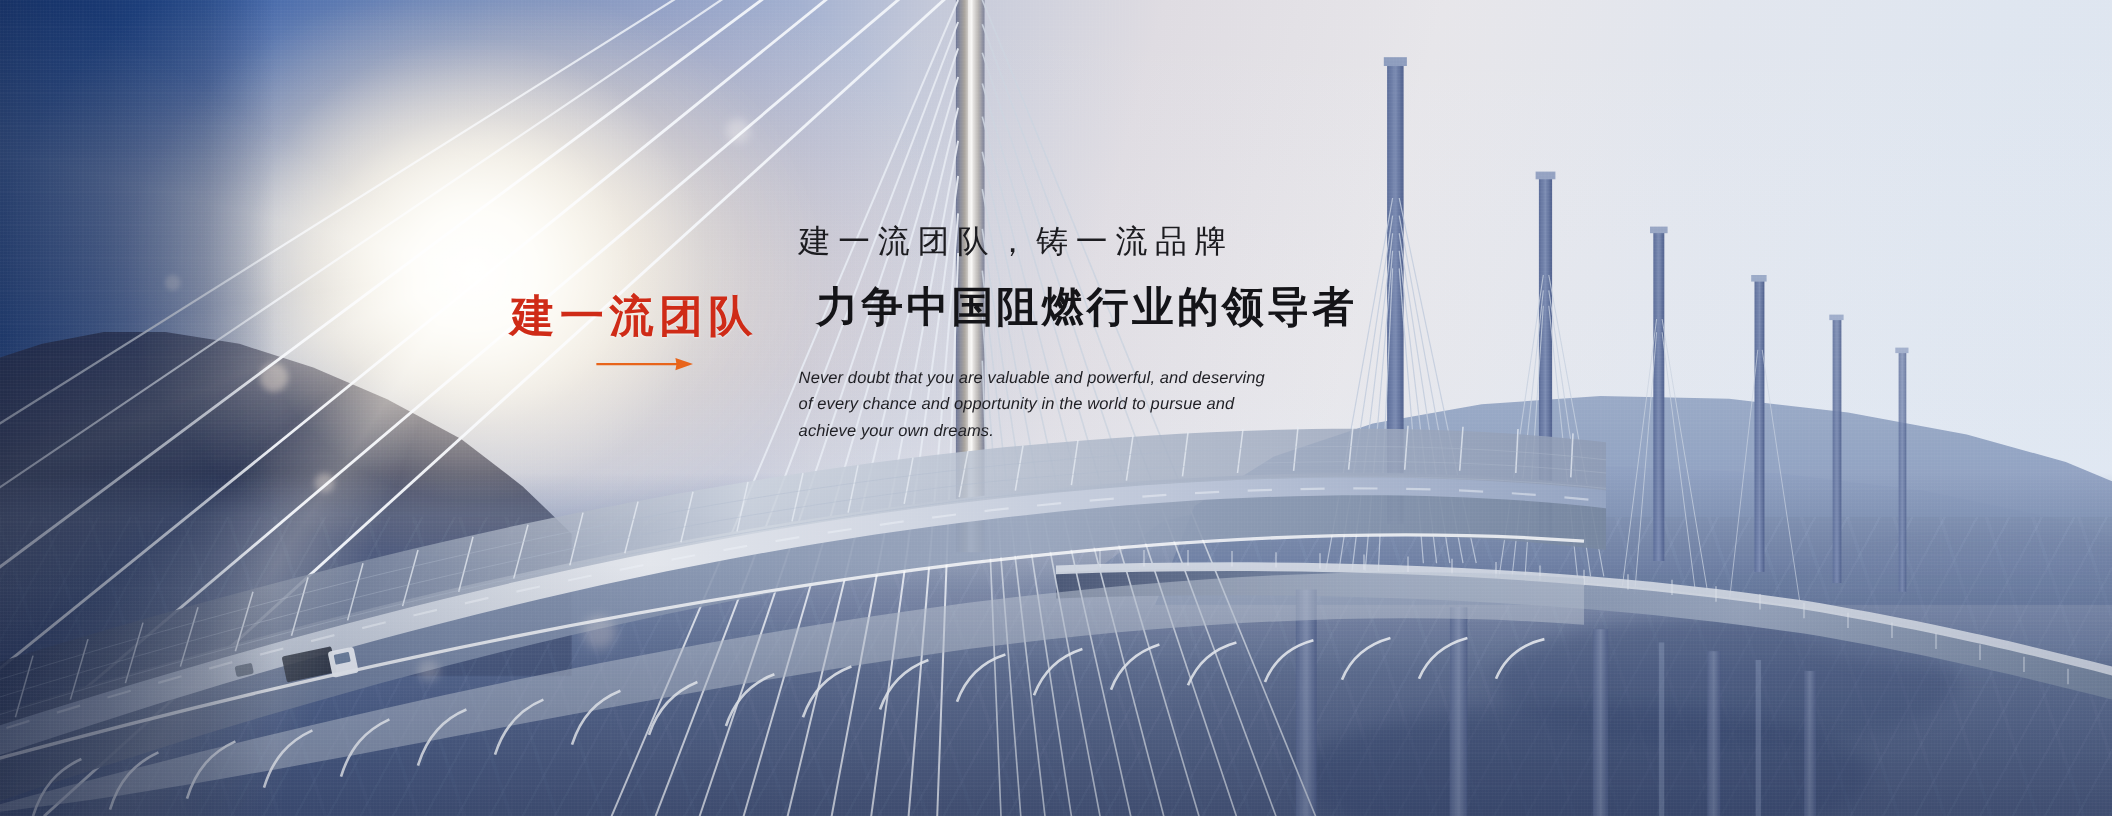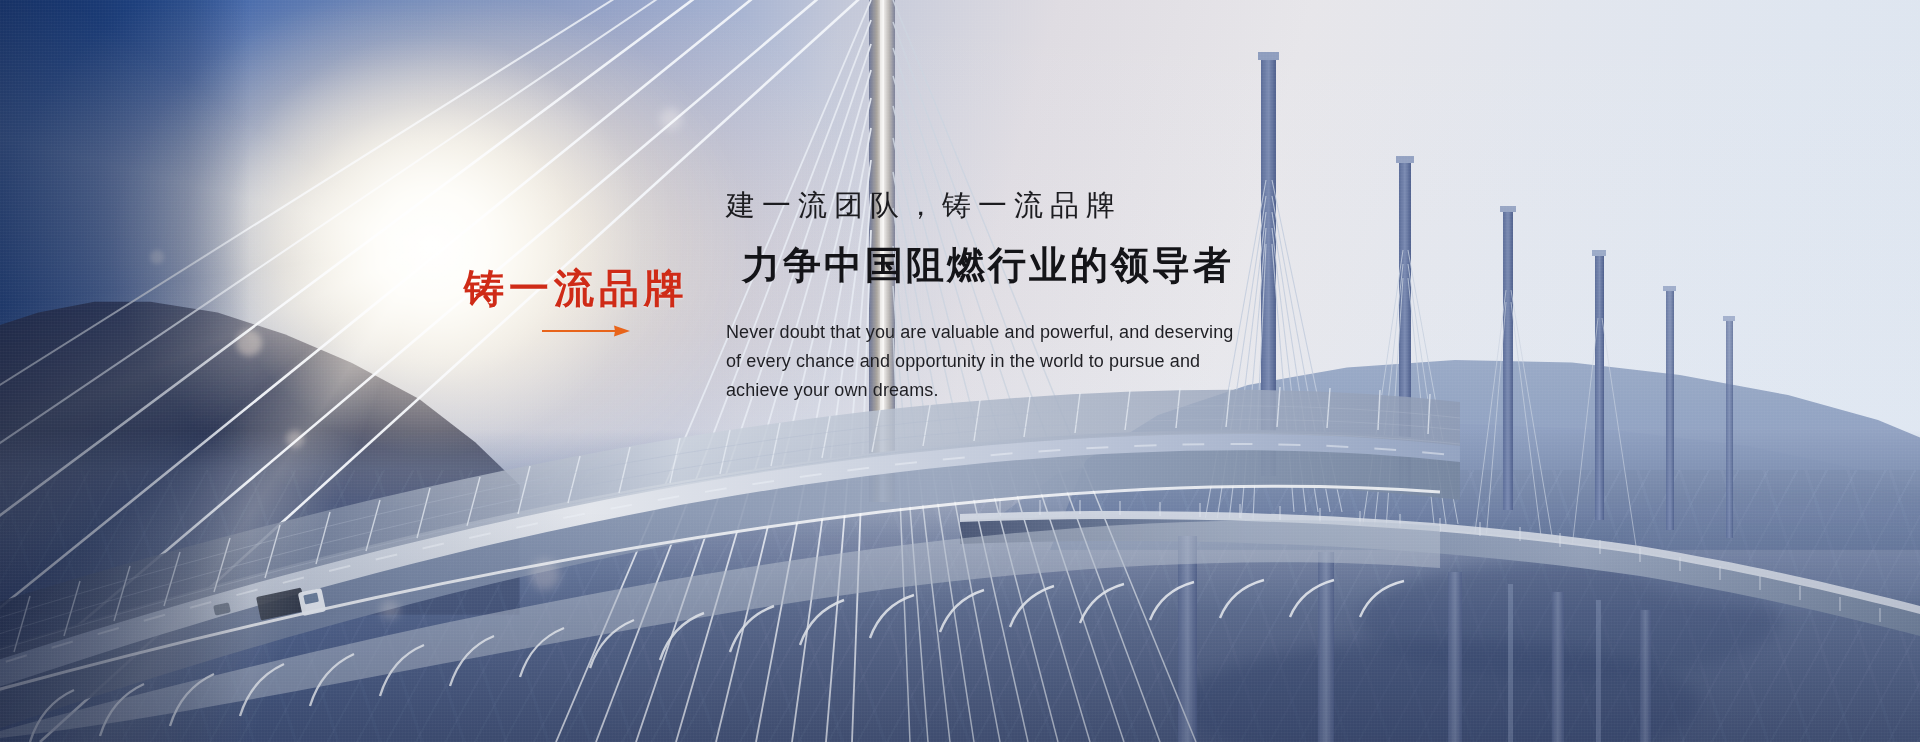--- a/index.html
+++ b/index.html
@@ -249,21 +249,21 @@
     margin-top: 16px;
     margin-left: 78px;
     width: 88px;
     height: 13px;
   }
 
   
   #copy-block {
     position: absolute;
     left: 726px;
-    top: 190px;
+    top: 204px;
     width: 620px;
   }
   #headline-1 {
     font-family: "DejaVu Sans", "Liberation Sans", sans-serif;
     font-size: 29px;
     font-weight: 400;
     letter-spacing: 7px;
     color: #1c1c20;
     line-height: 1.1;
     white-space: nowrap;
@@ -275,26 +275,27 @@
     font-weight: 700;
     letter-spacing: 3px;
     color: #141418;
     line-height: 1.15;
     white-space: nowrap;
     margin: 22px 0 0 16px;
   }
   #subcopy {
     margin: 30px 0 0 0;
     font-family: "Liberation Sans", "DejaVu Sans", sans-serif;
-    font-size: 18px;
+    font-size: 15px;
     font-weight: 400;
     color: #1f1f24;
     line-height: 1.62;
     letter-spacing: 0.1px;
     white-space: pre-line;
+    font-style: italic;
   }
 </style>
 </head>
 <body>
 
 <div id="banner">
 
   <div class="layer" id="sky"></div>
   <div class="layer" id="sky-warm"></div>
   <div class="layer" id="sky-haze"></div>
@@ -609,21 +610,21 @@
   <div class="flare" id="flare-3"></div>
   <div class="flare" id="flare-4"></div>
   <div class="flare" id="flare-5"></div>
   <div class="flare" id="flare-6"></div>
 
   <div class="layer" id="vignette-left"></div>
   <div class="layer" id="vignette-bottom"></div>
   <div class="layer" id="scanlines"></div>
 
   <div id="logo-block">
-    <div id="logo-text">铸一流品牌</div>
+    <div id="logo-text">建一流团队</div>
     <svg id="logo-arrow" viewBox="0 0 88 13" xmlns="http://www.w3.org/2000/svg">
       <line x1="0" y1="7" x2="78" y2="7" stroke="#e8641a" stroke-width="2"></line>
       <polygon points="88,7 72,1.5 73,7 72,12.5" fill="#e8641a"></polygon>
     </svg>
   </div>
 
   <div id="copy-block">
     <p id="headline-1">建一流团队，铸一流品牌</p>
     <p id="headline-2">力争中国阻燃行业的领导者</p>
     <p id="subcopy">Never doubt that you are valuable and powerful, and deserving

